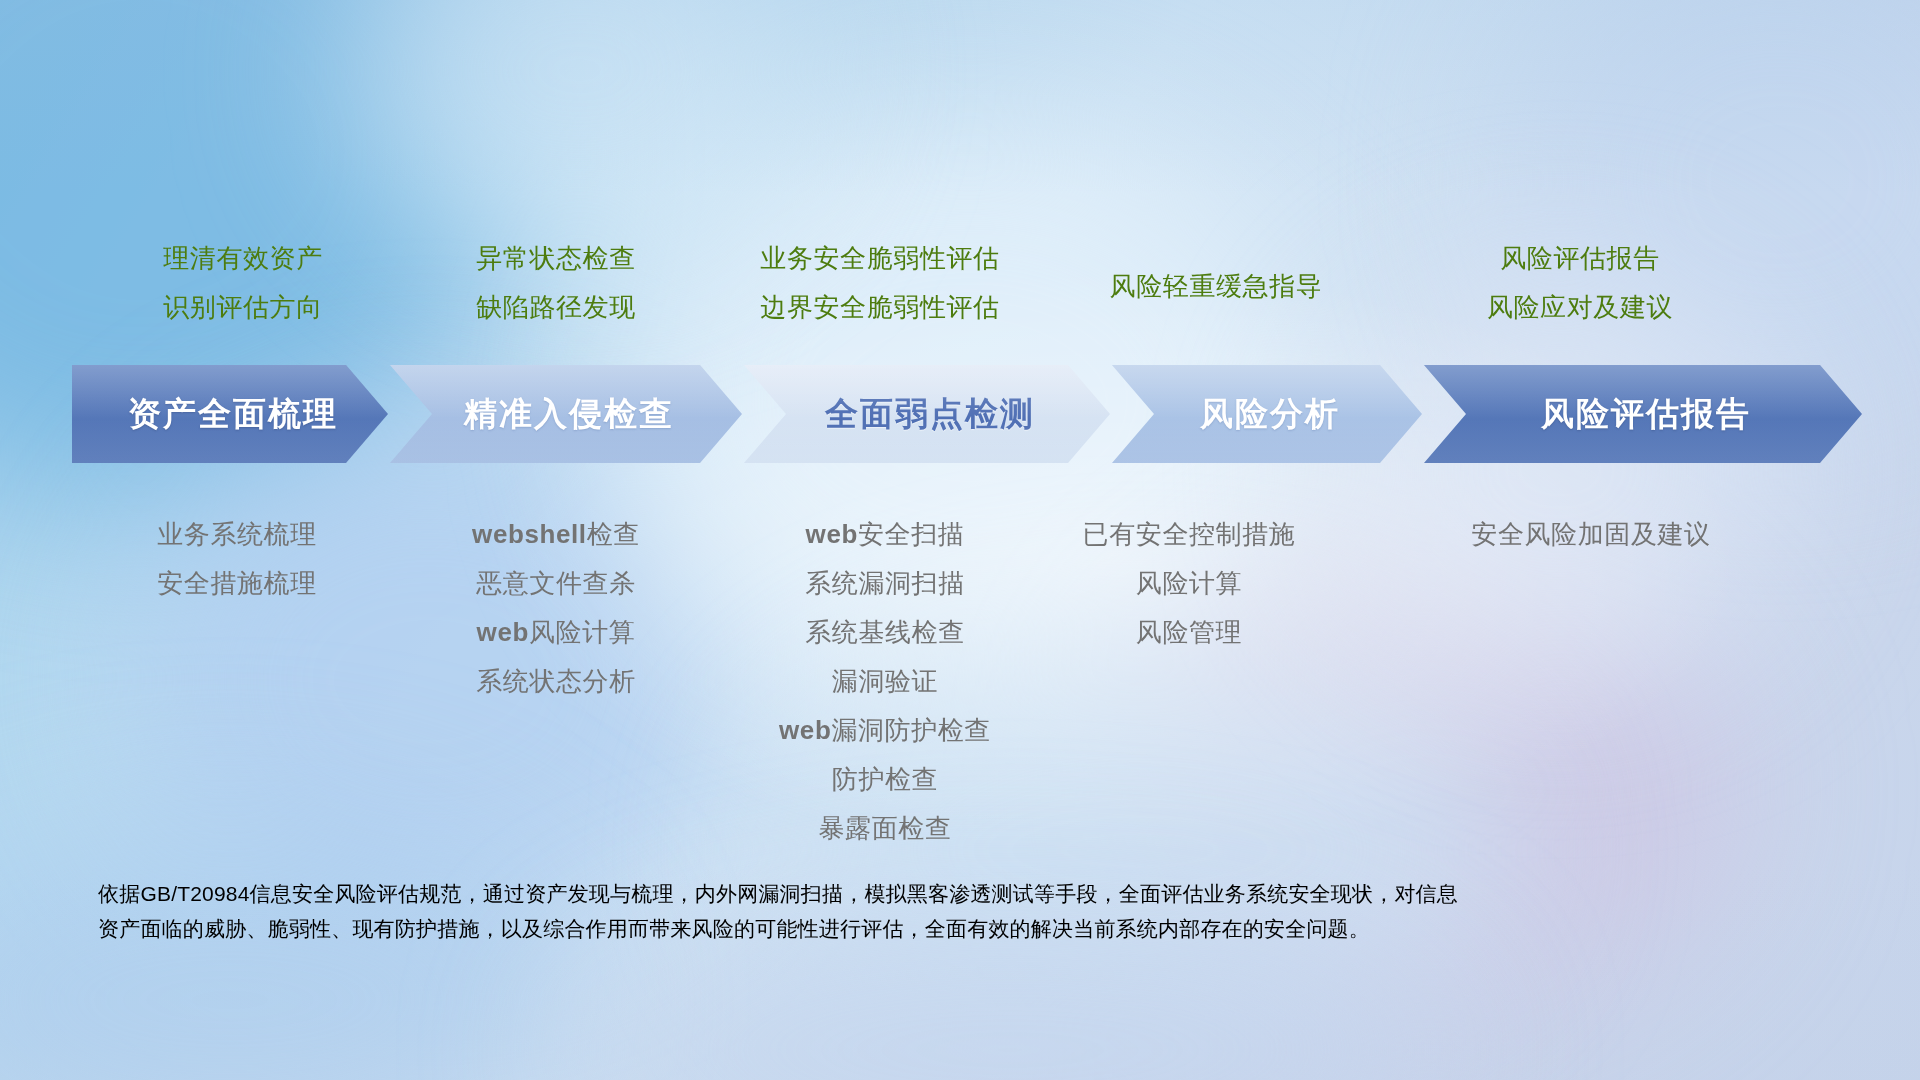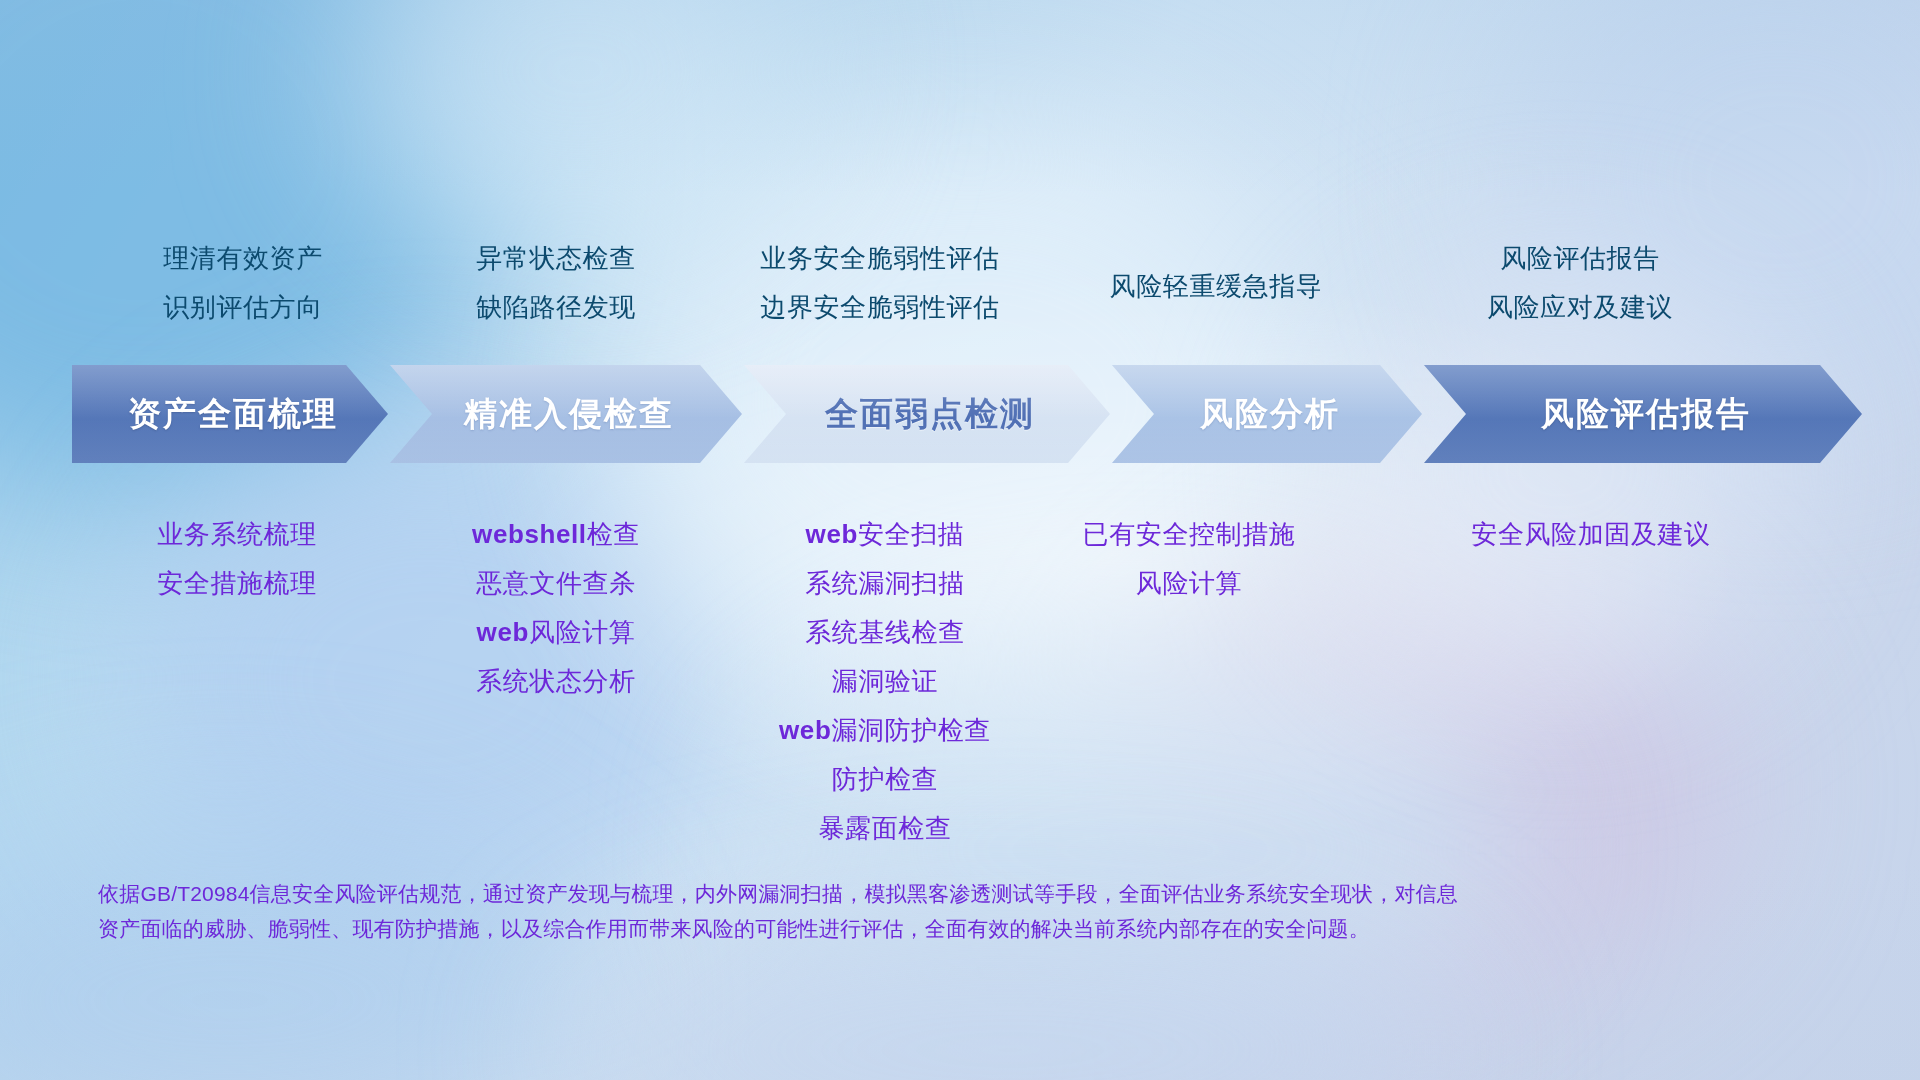--- a/index.html
+++ b/index.html
@@ -47,21 +47,21 @@
   .stage { position:absolute; inset:0; }
 
   
   .col { position:absolute; text-align:center; }
 
   
   .topnotes { position:absolute; top:234px; }
   .topnotes .line {
     font-size:26px;
     line-height:49px;
-    color:#0c4a6e;
+    color:#4d7c0f;
     letter-spacing:.6px;
     white-space:nowrap;
   }
   .tn1 { left:78px;   width:330px; }
   .tn2 { left:400px;  width:312px; }
   .tn3 { left:700px;  width:360px; }
   .tn4 { left:1056px; width:320px; top:262px; }
   .tn5 { left:1380px; width:400px; }
 
   
@@ -105,37 +105,37 @@
     position:absolute; inset:0; pointer-events:none;
     background:linear-gradient(180deg, rgba(255,255,255,.22) 0%, rgba(255,255,255,.06) 40%,
                rgba(255,255,255,0) 55%, rgba(255,255,255,.10) 100%);
   }
 
   
   .lists { position:absolute; top:510px; }
   .litem {
     font-size:26px;
     line-height:49px;
-    color:#6d28d9;
+    color:#737373;
     letter-spacing:.6px;
     white-space:nowrap;
   }
   .litem.mixed { font-weight:bold; }
   .litem.mixed .cjk { font-weight:normal; }
   .bl1 { left:72px;   width:330px; }
   .bl2 { left:396px;  width:320px; }
   .bl3 { left:710px;  width:350px;text-align:center; }
   .bl4 { left:1024px; width:330px; }
   .bl5 { left:1376px; width:430px; }
 
   
   .footer {
     position:absolute; left:98px; top:876px; width:1560px;
     font-size:21px; line-height:35px;
-    color:#6d28d9;
+    color:#000000;
     letter-spacing:.2px;
   }
   .footer .frow { white-space:nowrap; }
 </style>
 </head>
 <body>
 
 <div class="bg bg-base"></div>
 <div class="bg">
   <div class="blob b1"></div>
@@ -220,20 +220,21 @@
     <div class="litem">系统基线检查</div>
     <div class="litem">漏洞验证</div>
     <div class="litem mixed"><span>web</span><span class="cjk">漏洞防护检查</span></div>
     <div class="litem">防护检查</div>
     <div class="litem">暴露面检查</div>
   </div>
 
   <div class="col lists bl4">
     <div class="litem">已有安全控制措施</div>
     <div class="litem">风险计算</div>
+    <div class="litem">风险管理</div>
   </div>
 
   <div class="col lists bl5">
     <div class="litem">安全风险加固及建议</div>
   </div>
 
   <div class="footer">
     <div class="frow">依据GB/T20984信息安全风险评估规范，通过资产发现与梳理，内外网漏洞扫描，模拟黑客渗透测试等手段，全面评估业务系统安全现状，对信息</div>
     <div class="frow">资产面临的威胁、脆弱性、现有防护措施，以及综合作用而带来风险的可能性进行评估，全面有效的解决当前系统内部存在的安全问题。</div>
   </div>

